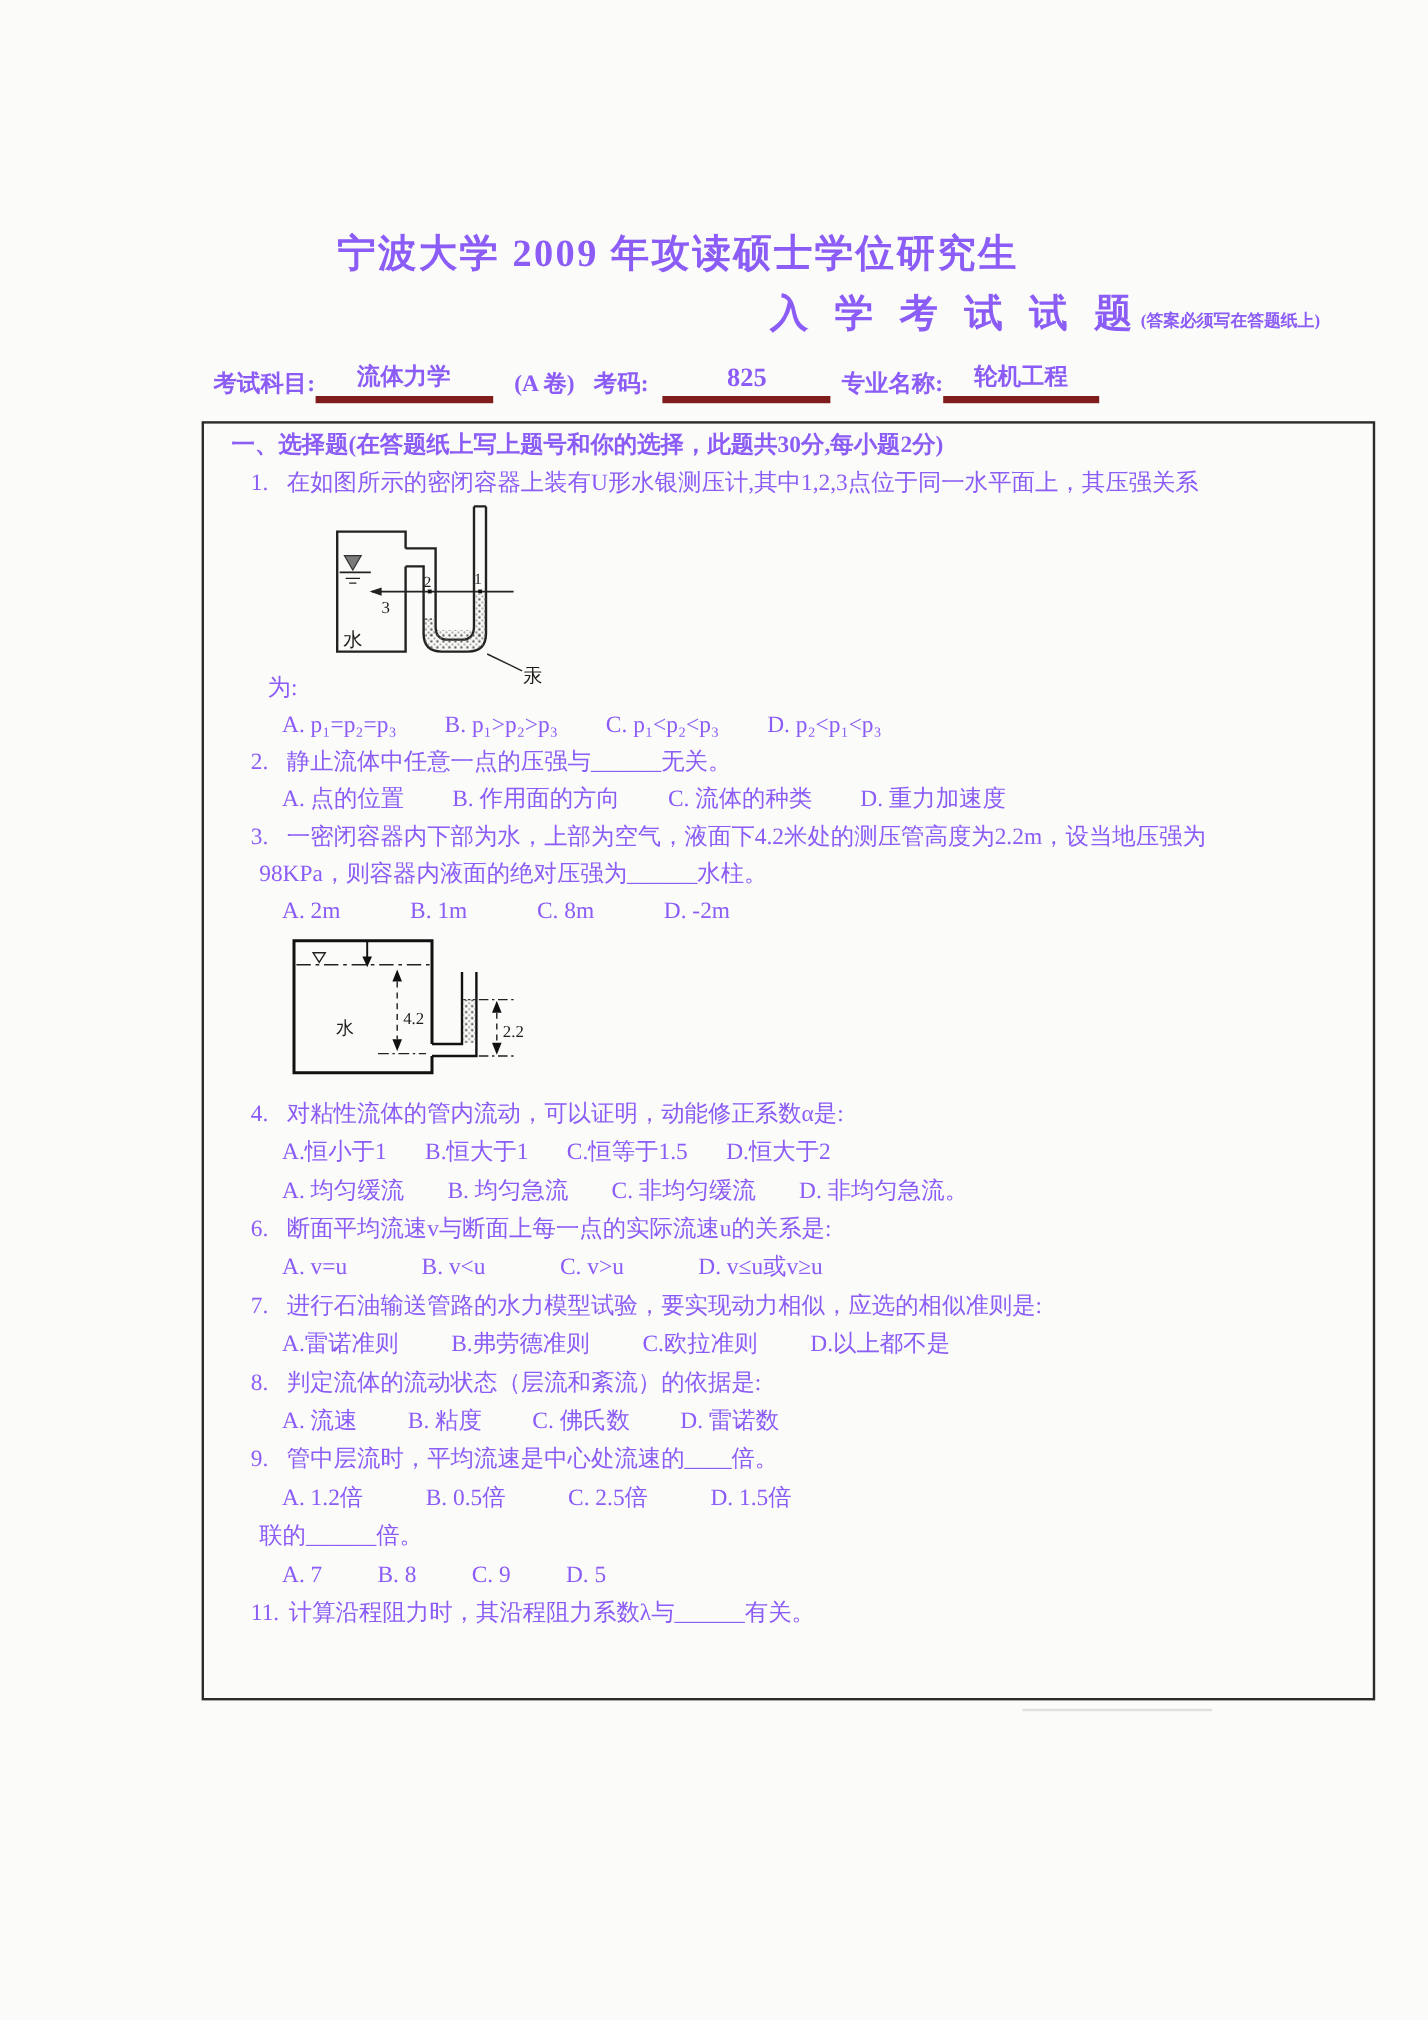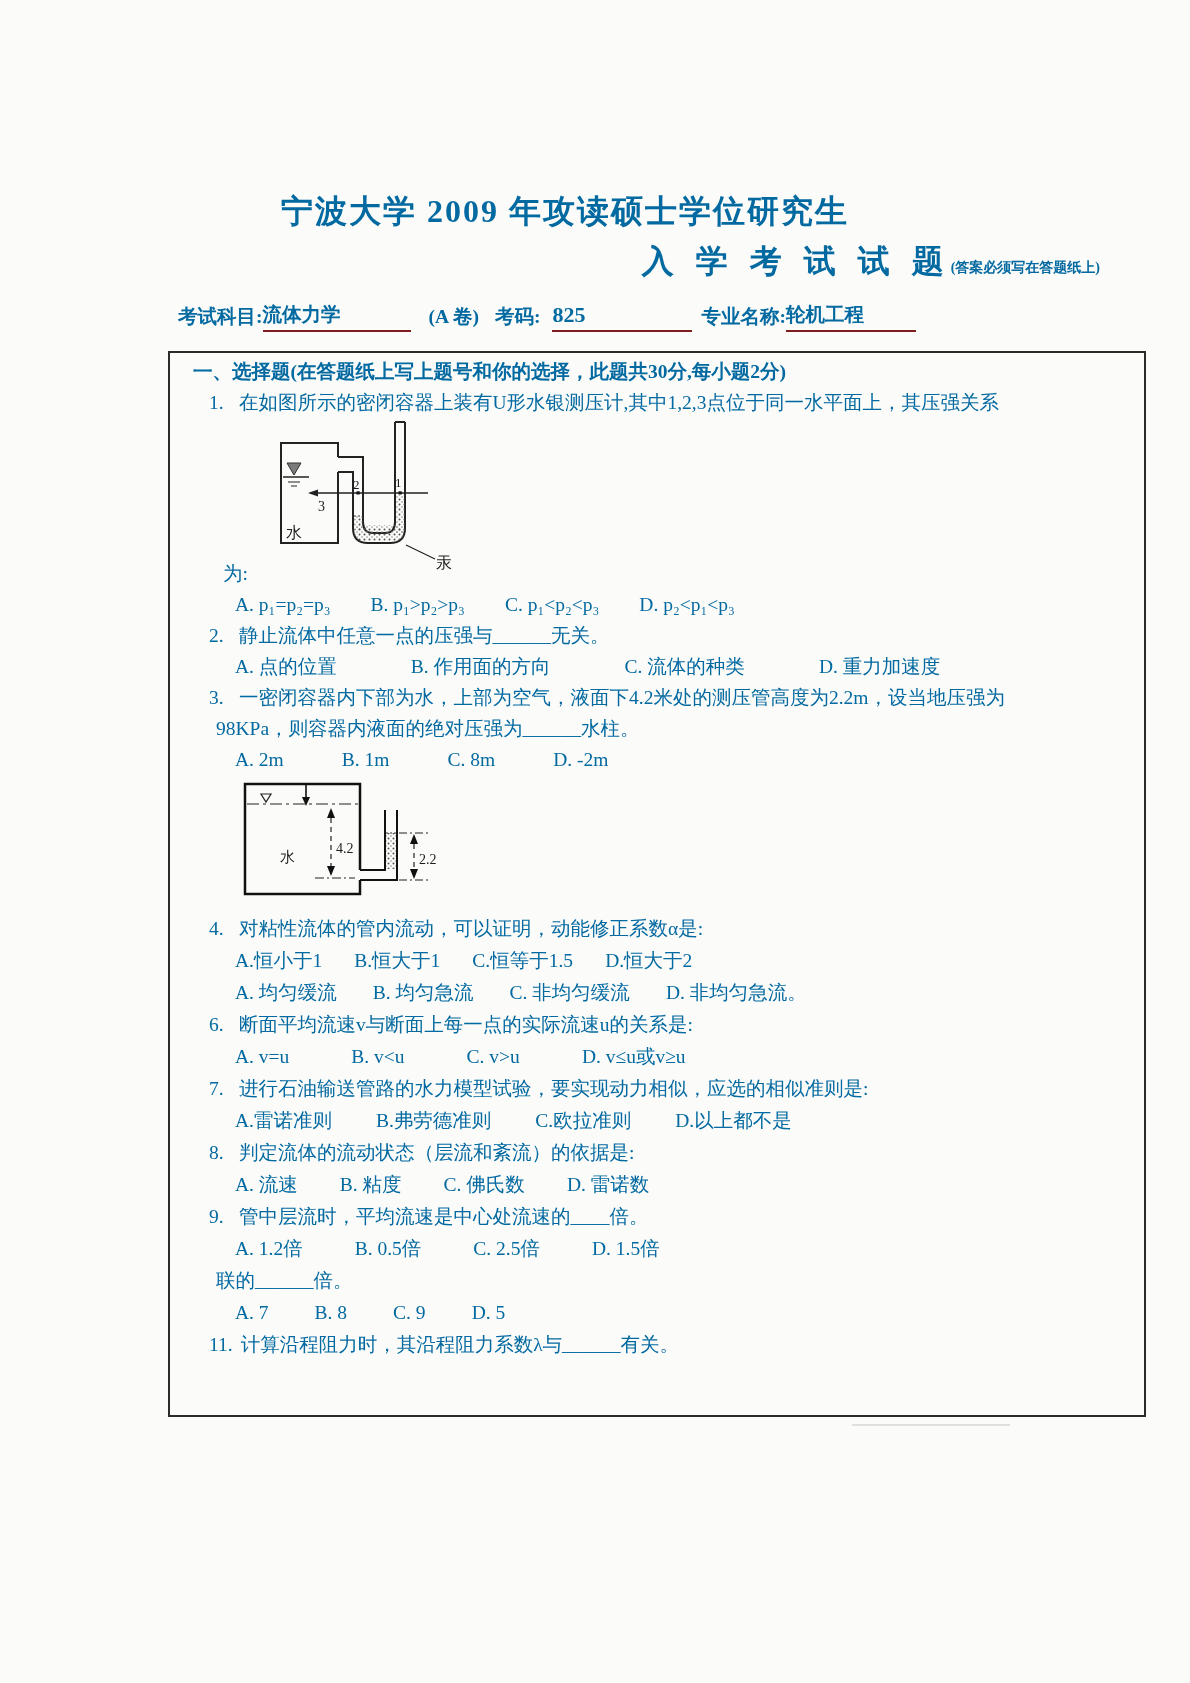--- a/index.html
+++ b/index.html
@@ -1,39 +1,39 @@
 <!DOCTYPE html>
 <html><head>
 <meta charset="utf-8">
 <style>
   html,body{margin:0;padding:0;background:#e9e9e7;}
   .paper{position:relative;width:1190px;height:1683px;background:#fbfbf9;overflow:hidden;
-         font-family:"Liberation Serif","DejaVu Sans",serif;color:#0369a1;}
+         font-family:"Liberation Serif","DejaVu Sans",serif;color:#8b5cf6;}
   .title1{position:absolute;top:190px;left:0;width:1130px;text-align:center;
           font-size:32px;font-weight:bold;letter-spacing:2px;}
   .title2wrap{position:absolute;top:240px;left:0;width:1100px;text-align:right;}
   .title2{font-size:32px;font-weight:bold;letter-spacing:7px;}
   .titlenote{font-size:14px;font-weight:bold;letter-spacing:0;}
   .meta{position:absolute;top:300px;left:178px;display:flex;align-items:flex-end;
         font-size:19.5px;font-weight:bold;line-height:30px;white-space:nowrap;}
-  .ul{display:inline-block;text-align:left;border-bottom:2px solid #7f1d1d;}
+  .ul{display:inline-block;text-align:center;border-bottom:6px solid #7f1d1d;}
   .u1{width:148px;}
   .u2{width:140px;margin-left:12px;font-size:22px;}
   .u3{width:130px;}
   .mA{margin-left:18px;} .mB{margin-left:16px;} .mC{margin-left:9px;}
   .box{position:absolute;left:168px;top:351px;width:978px;height:1066px;
        border:2px solid #2b2b2b;box-sizing:border-box;padding:3px 12px 0 27px;overflow:hidden;}
   .line{height:31px;line-height:31px;white-space:nowrap;font-size:19.5px;}
   .b32{height:32px;line-height:32px;}
   .sect{font-weight:bold;margin-left:-4px;}
   .q{padding-left:12px;}
   .qnum{display:inline-block;min-width:22px;margin-right:8px;}
   .cont1{padding-left:19px;}
   .cont2{padding-left:26px;}
-  .opts{padding-left:38px;display:flex;gap:74px;}
+  .opts{padding-left:38px;display:flex;gap:40px;}
   .figrow1{height:140px;position:relative;}
   .figrow2{height:136px;position:relative;}
   .fig1svg{display:block;margin-left:51px;}
   .fig2svg{display:block;margin-left:40px;margin-top:2px;}
   .artifact{position:absolute;top:1424px;left:852px;width:158px;border-top:2px solid #e0dfdc;}
   svg text{font-family:"Liberation Serif","DejaVu Sans",serif;fill:#1c1c1c;}
 </style>
 </head>
 <body>
 

